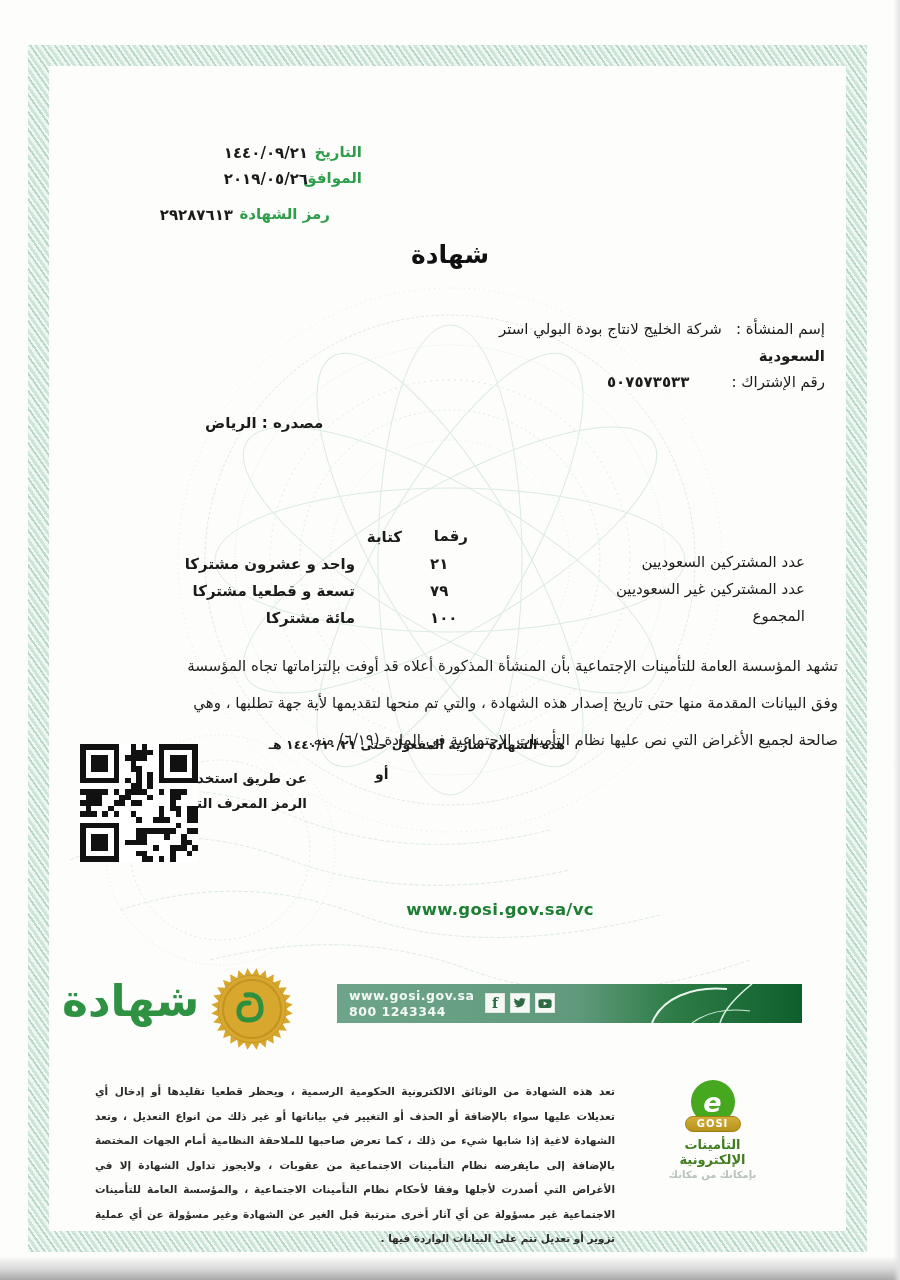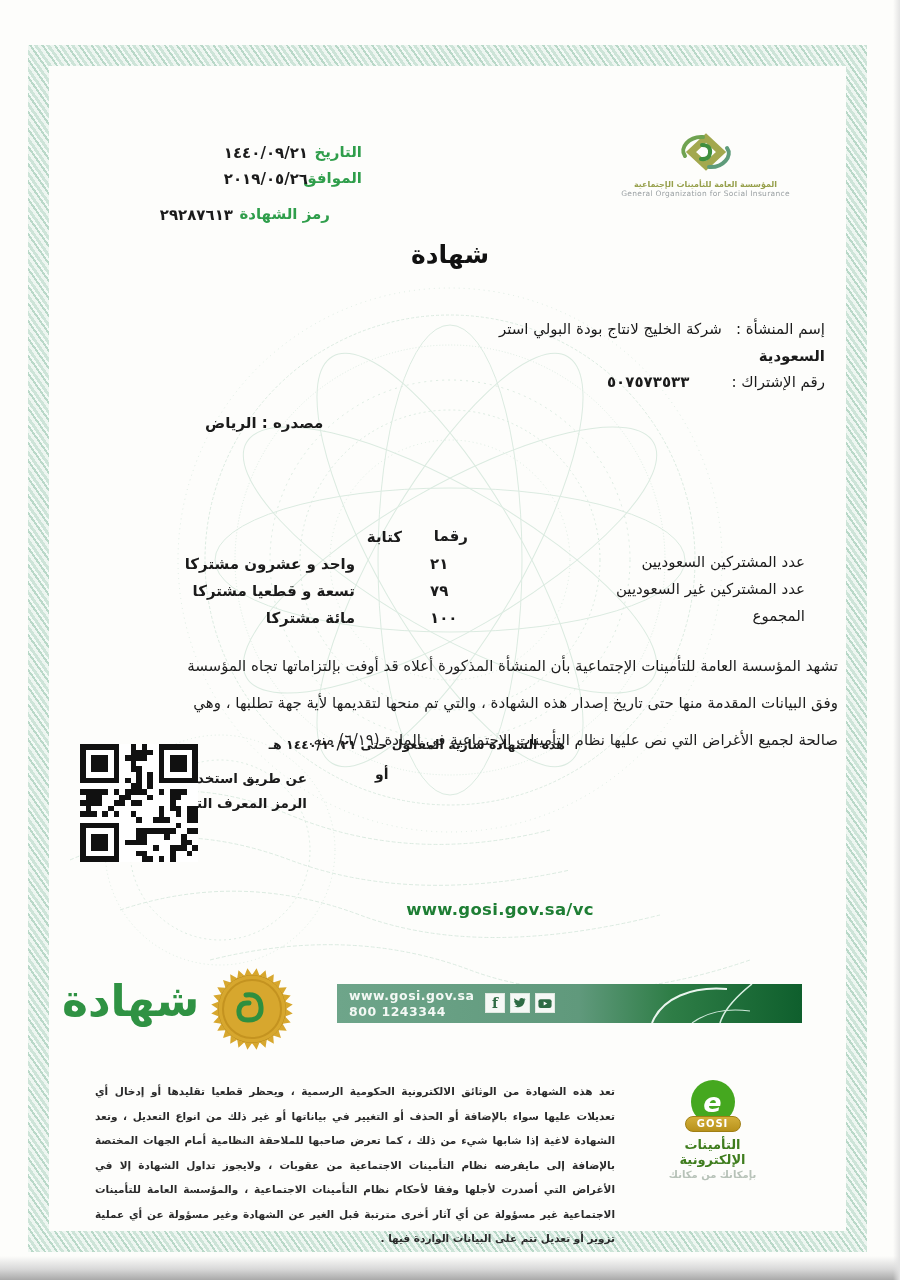--- a/index.html
+++ b/index.html
@@ -118,32 +118,20 @@
     <div class="band right"></div>
   </div>
 
   <div class="abs lbl" style="right:538px;top:143px;">التاريخ</div>
   <div class="abs val" style="right:592px;top:144px;" dir="ltr">١٤٤٠/٠٩/٢١</div>
   <div class="abs lbl" style="right:538px;top:169px;">الموافق</div>
   <div class="abs val" style="right:592px;top:170px;" dir="ltr">٢٠١٩/٠٥/٢٦</div>
   <div class="abs lbl" style="right:570px;top:205px;">رمز الشهادة</div>
   <div class="abs val" style="right:667px;top:206px;" dir="ltr">٢٩٢٨٧٦١٣</div>
 
-  <div class="abs gosi-logo">
-    <svg width="70" height="44" viewBox="0 0 70 44">
-      <g fill="none" stroke-linecap="round">
-        <path d="M20 22 L35 8 L50 22 L35 36 Z" stroke="#a3a84e" stroke-width="7"></path>
-        <path d="M14 26 C8 18 18 6 32 7" stroke="#6fa351" stroke-width="4"></path>
-        <path d="M56 18 C62 26 52 38 38 37" stroke="#5e9b7a" stroke-width="4"></path>
-        <path d="M31 15 q 9 0 8 8 q -1 7 -9 6" stroke="#3f8f3d" stroke-width="4"></path>
-      </g>
-    </svg>
-    <div class="gosi-ar rtl">المؤسسة العامة للتأمينات الإجتماعية</div>
-    <div class="gosi-en">General Organization for Social Insurance</div>
-  </div>
 
   <div class="abs title rtl">شهادة</div>
 
   <div class="abs estab rtl">
     <div><span>إسم المنشأة :</span><span class="gap-sm"></span><span>شركة الخليج لانتاج بودة البولي استر</span></div>
     <div class="b">السعودية</div>
     <div><span>رقم الإشتراك :</span><span class="gap-md"></span><span class="digits">٥٠٧٥٧٣٥٣٣</span></div>
   </div>
   <div class="abs issued rtl">مصدره : الرياض</div>
 

